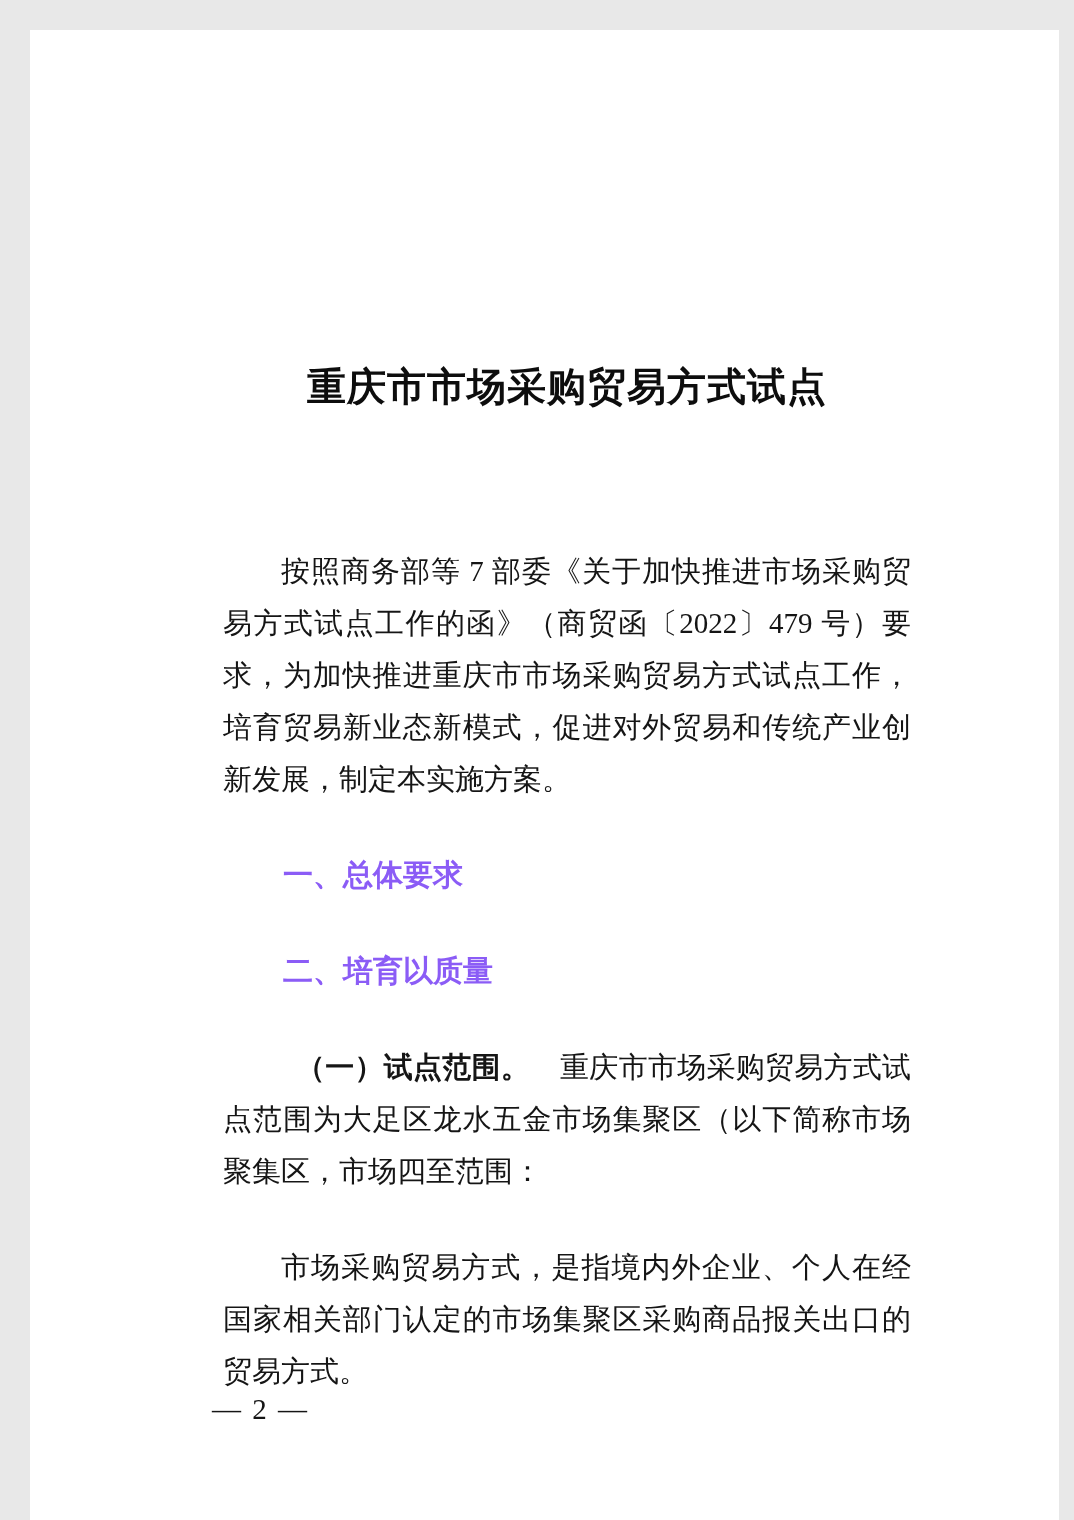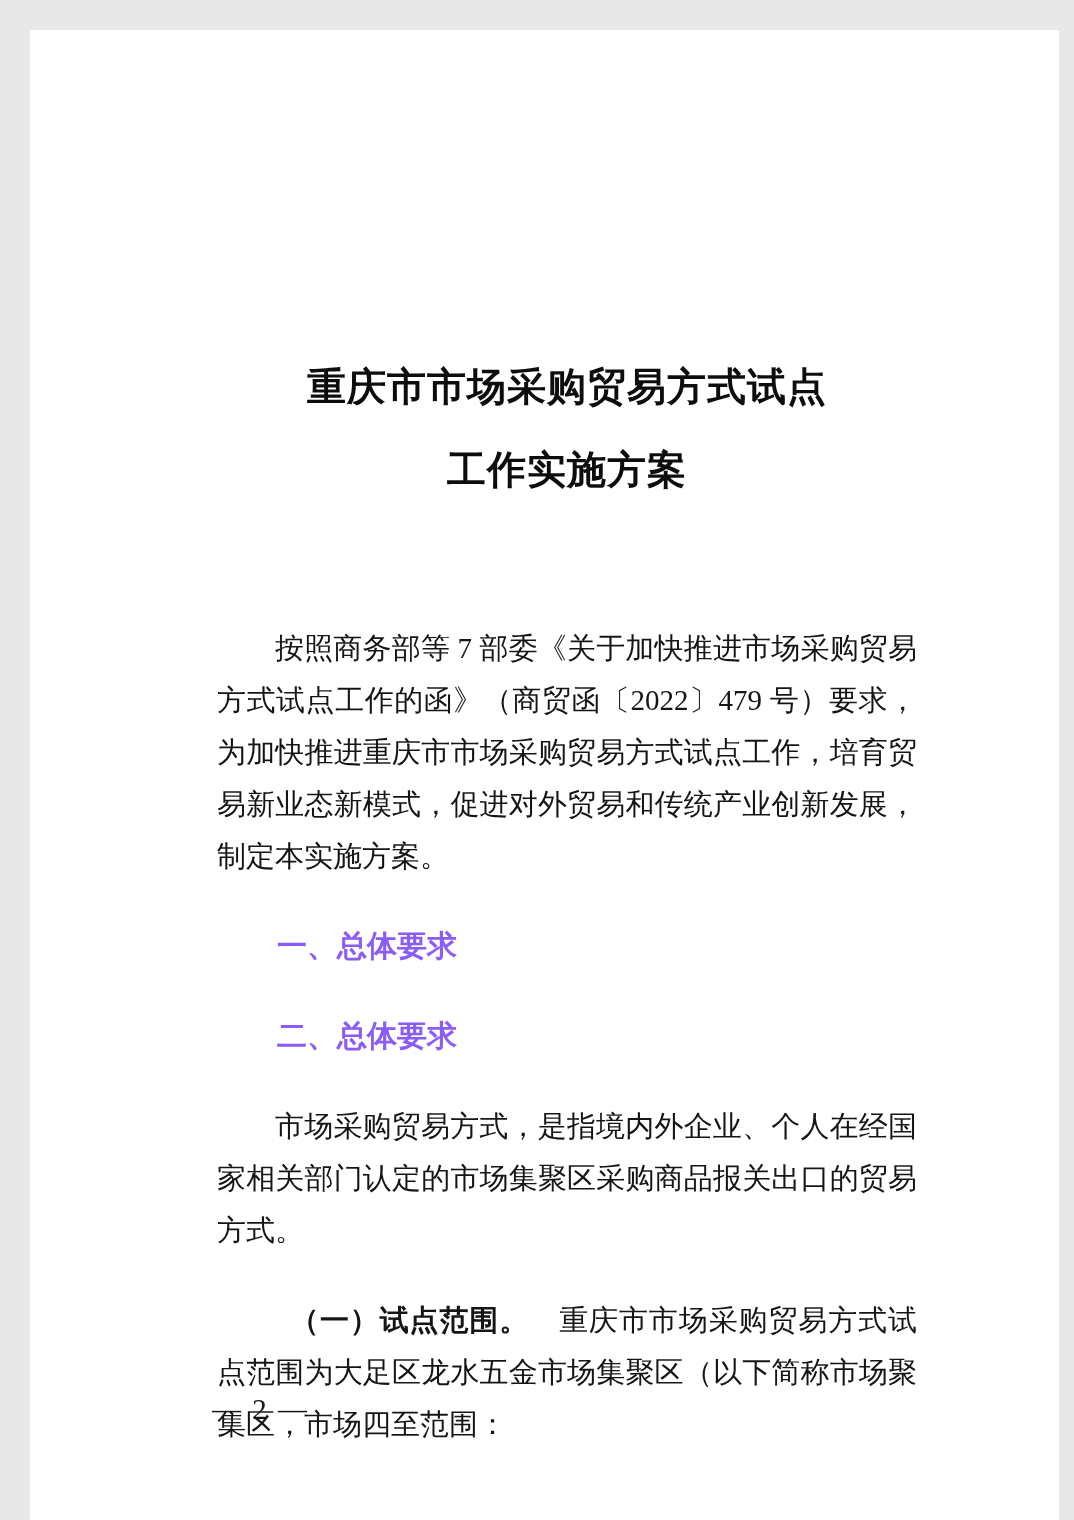--- a/index.html
+++ b/index.html
@@ -28,21 +28,21 @@
     margin: 58px 134px 0 134px;
     font-family: "Liberation Serif", "DejaVu Serif", serif;
     font-size: 29px;
     line-height: 52px;
     text-align: justify;
     color: #151515;
     line-break: strict;
   }
   .content p {
     text-indent: 2em;
-    margin: 8px;
+    margin: 14px;
   }
   .content p.heading {
     font-family: "Liberation Sans", "DejaVu Sans", sans-serif;
     font-weight: bold;
     font-size: 30px;
     color: #8b5cf6;
   }
   .content .lead {
     font-weight: bold;
   }
@@ -57,31 +57,30 @@
     letter-spacing: 2px;
   }
 </style>
 </head>
 <body>
 
 <div class="page">
 
   <h1 class="title">
     <span class="title-line">重庆市市场采购贸易方式试点</span>
-    <span class="title-line">工作实施方案</span>
   </h1>
 
   <div class="content">
     <p>按照商务部等 7 部委《关于加快推进市场采购贸易方式试点工作的函》（商贸函〔2022〕479 号）要求，为加快推进重庆市市场采购贸易方式试点工作，培育贸易新业态新模式，促进对外贸易和传统产业创新发展，制定本实施方案。</p>
 
     <p class="heading">一、总体要求</p>
 
 
-    <p class="heading">二、总体要求</p>
+    <p class="heading">二、培育以质量</p>
+
+    <p><span class="lead">（一）试点范围。</span><span>重庆市市场采购贸易方式试点范围为大足区龙水五金市场集聚区（以下简称市场聚集区，市场四至范围：</span></p>
 
     <p>市场采购贸易方式，是指境内外企业、个人在经国家相关部门认定的市场集聚区采购商品报关出口的贸易方式。</p>
-
-    <p><span class="lead">（一）试点范围。</span><span>重庆市市场采购贸易方式试点范围为大足区龙水五金市场集聚区（以下简称市场聚集区，市场四至范围：</span></p>
   </div>
 
   <div class="footer">— 2 —</div>
 
 </div>
 
 </body></html>

